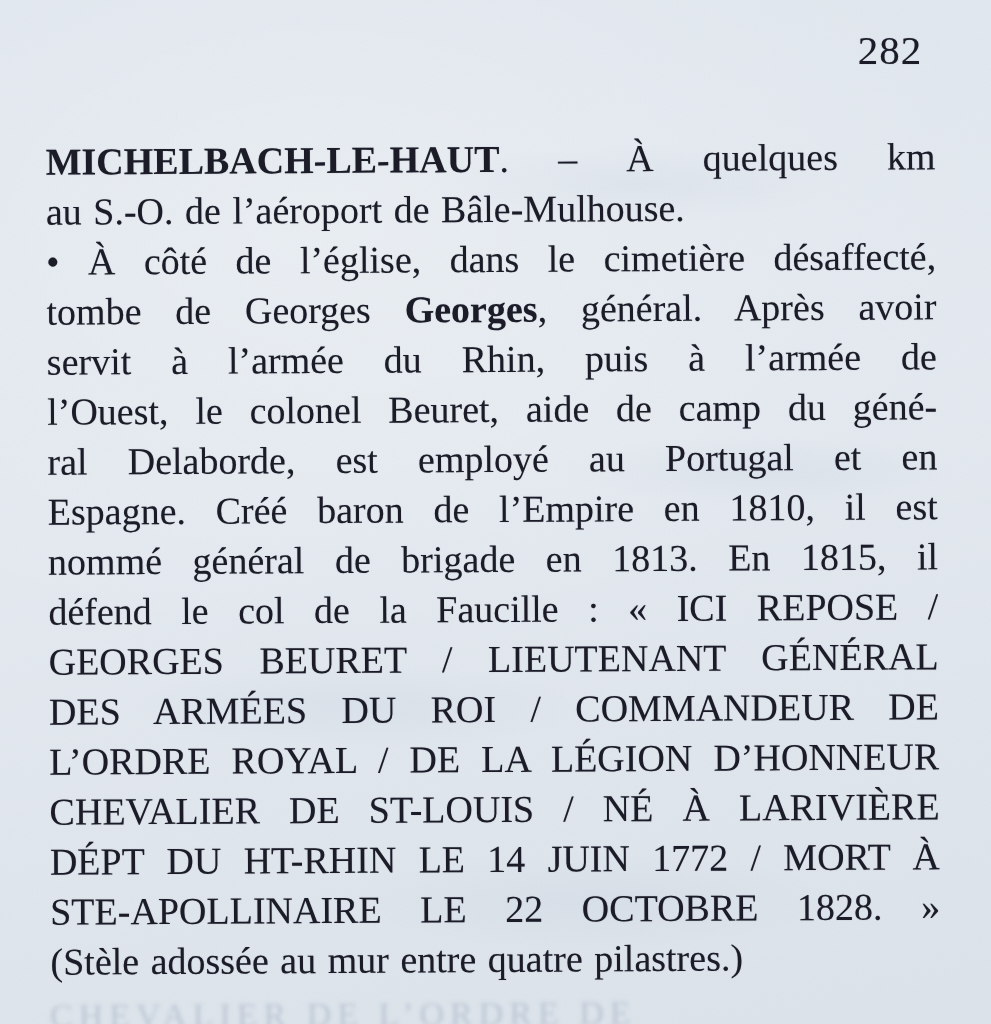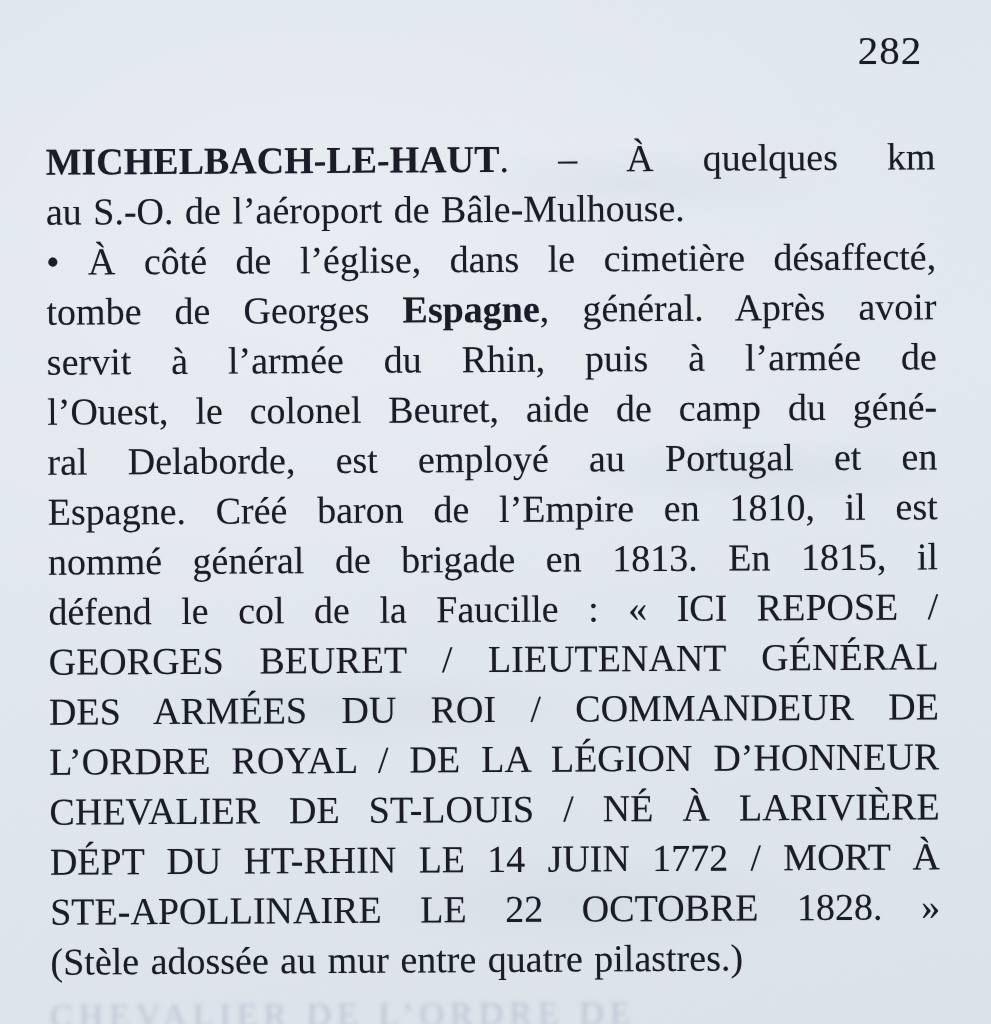--- a/index.html
+++ b/index.html
@@ -81,21 +81,21 @@
     </filter>
     <rect width="991" height="1024" filter="url(#paperNoise)"></rect>
   </svg>
 
   <div class="page-number">282</div>
 
   <div class="text-block" id="text-block" style="color: rgb(27, 28, 40);">
       <div class="line just"><span class="b">MICHELBACH-LE-HAUT</span><span>. – À quelques km</span></div>
       <div class="line"><span>au S.-O. de l’aéroport de Bâle-Mulhouse.</span></div>
       <div class="line just"><span>• À côté de l’église, dans le cimetière désaffecté,</span></div>
-      <div class="line just"><span>tombe de Georges </span><span class="b">Espagne</span><span>, général. Après avoir</span></div>
+      <div class="line just"><span>tombe de Georges </span><span class="b">Georges</span><span>, général. Après avoir</span></div>
       <div class="line just"><span>servit à l’armée du Rhin, puis à l’armée de</span></div>
       <div class="line just"><span>l’Ouest, le colonel Beuret, aide de camp du géné-</span></div>
       <div class="line just"><span>ral Delaborde, est employé au Portugal et en</span></div>
       <div class="line just"><span>Espagne. Créé baron de l’Empire en 1810, il est</span></div>
       <div class="line just"><span>nommé général de brigade en 1813. En 1815, il</span></div>
       <div class="line just"><span>défend le col de la Faucille : « ICI REPOSE /</span></div>
       <div class="line just"><span>GEORGES BEURET / LIEUTENANT GÉNÉRAL</span></div>
       <div class="line just"><span>DES ARMÉES DU ROI / COMMANDEUR DE</span></div>
       <div class="line just"><span>L’ORDRE ROYAL / DE LA LÉGION D’HONNEUR</span></div>
       <div class="line just"><span>CHEVALIER DE ST-LOUIS / NÉ À LARIVIÈRE</span></div>

